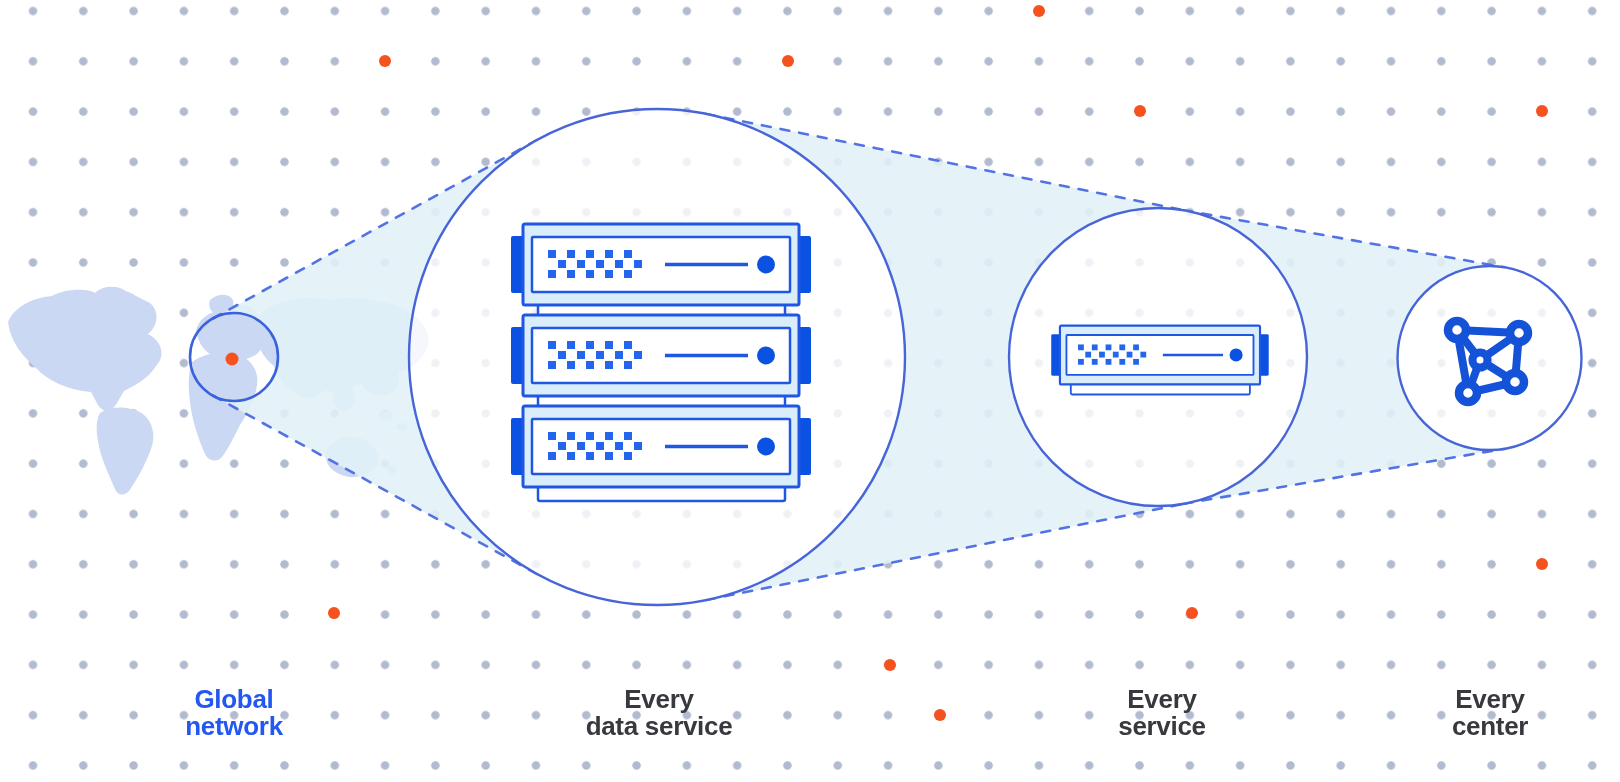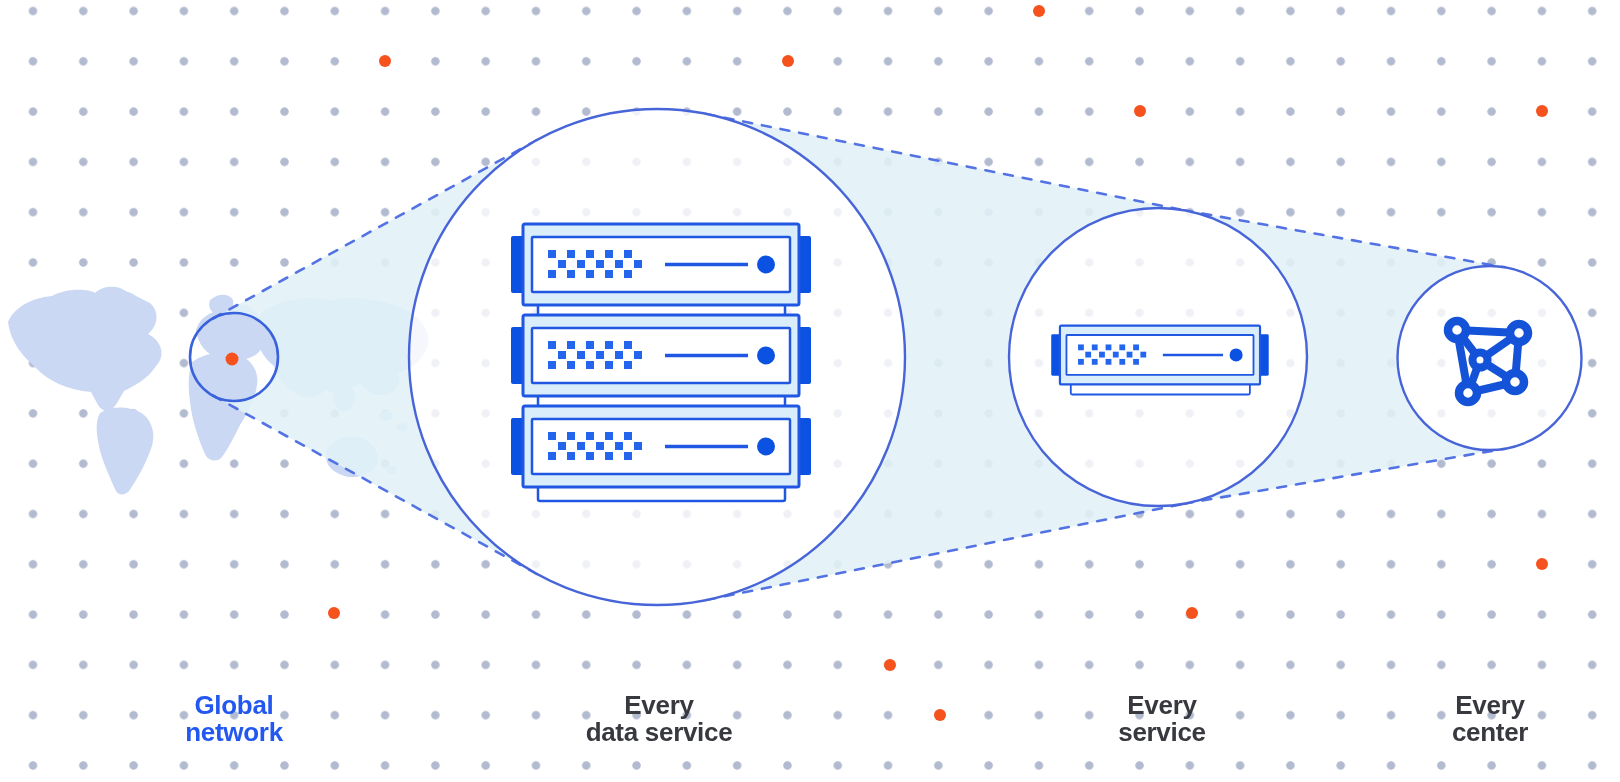--- a/index.html
+++ b/index.html
@@ -4,21 +4,21 @@
 <style>
   html,body{margin:0;padding:0;background:#ffffff;}
   .stage{position:relative;width:1620px;height:782px;overflow:hidden;
          font-family:"Liberation Sans",sans-serif;background:#ffffff;}
   .dot-grid{position:absolute;inset:0;
     background-image:radial-gradient(circle, rgba(167,177,200,0.88) 3.8px, rgba(167,177,200,0) 4.6px);
     background-size:50.3px 50.3px;background-position:7.85px -14.15px;}
   .orange-dot{position:absolute;width:12px;height:12px;border-radius:50%;}
   svg.diagram{position:absolute;inset:0;}
   .label{position:absolute;top:686px;transform:translateX(-50%);text-align:center;
-         font-weight:700;font-size:26px;line-height:27px;letter-spacing:-0.3px;color:#37393f;margin-top:6px;}
+         font-weight:700;font-size:26px;line-height:27px;letter-spacing:-0.3px;color:#37393f;}
   .label.blue{color:#2257f0;}
 </style>
 </head>
 <body>
 
 <div class="stage">
 
   <div class="dot-grid"></div>
   <div id="orange-layer">
       <div class="orange-dot" style="left: 379px; top: 55px; background: rgb(245, 82, 29);"></div>

